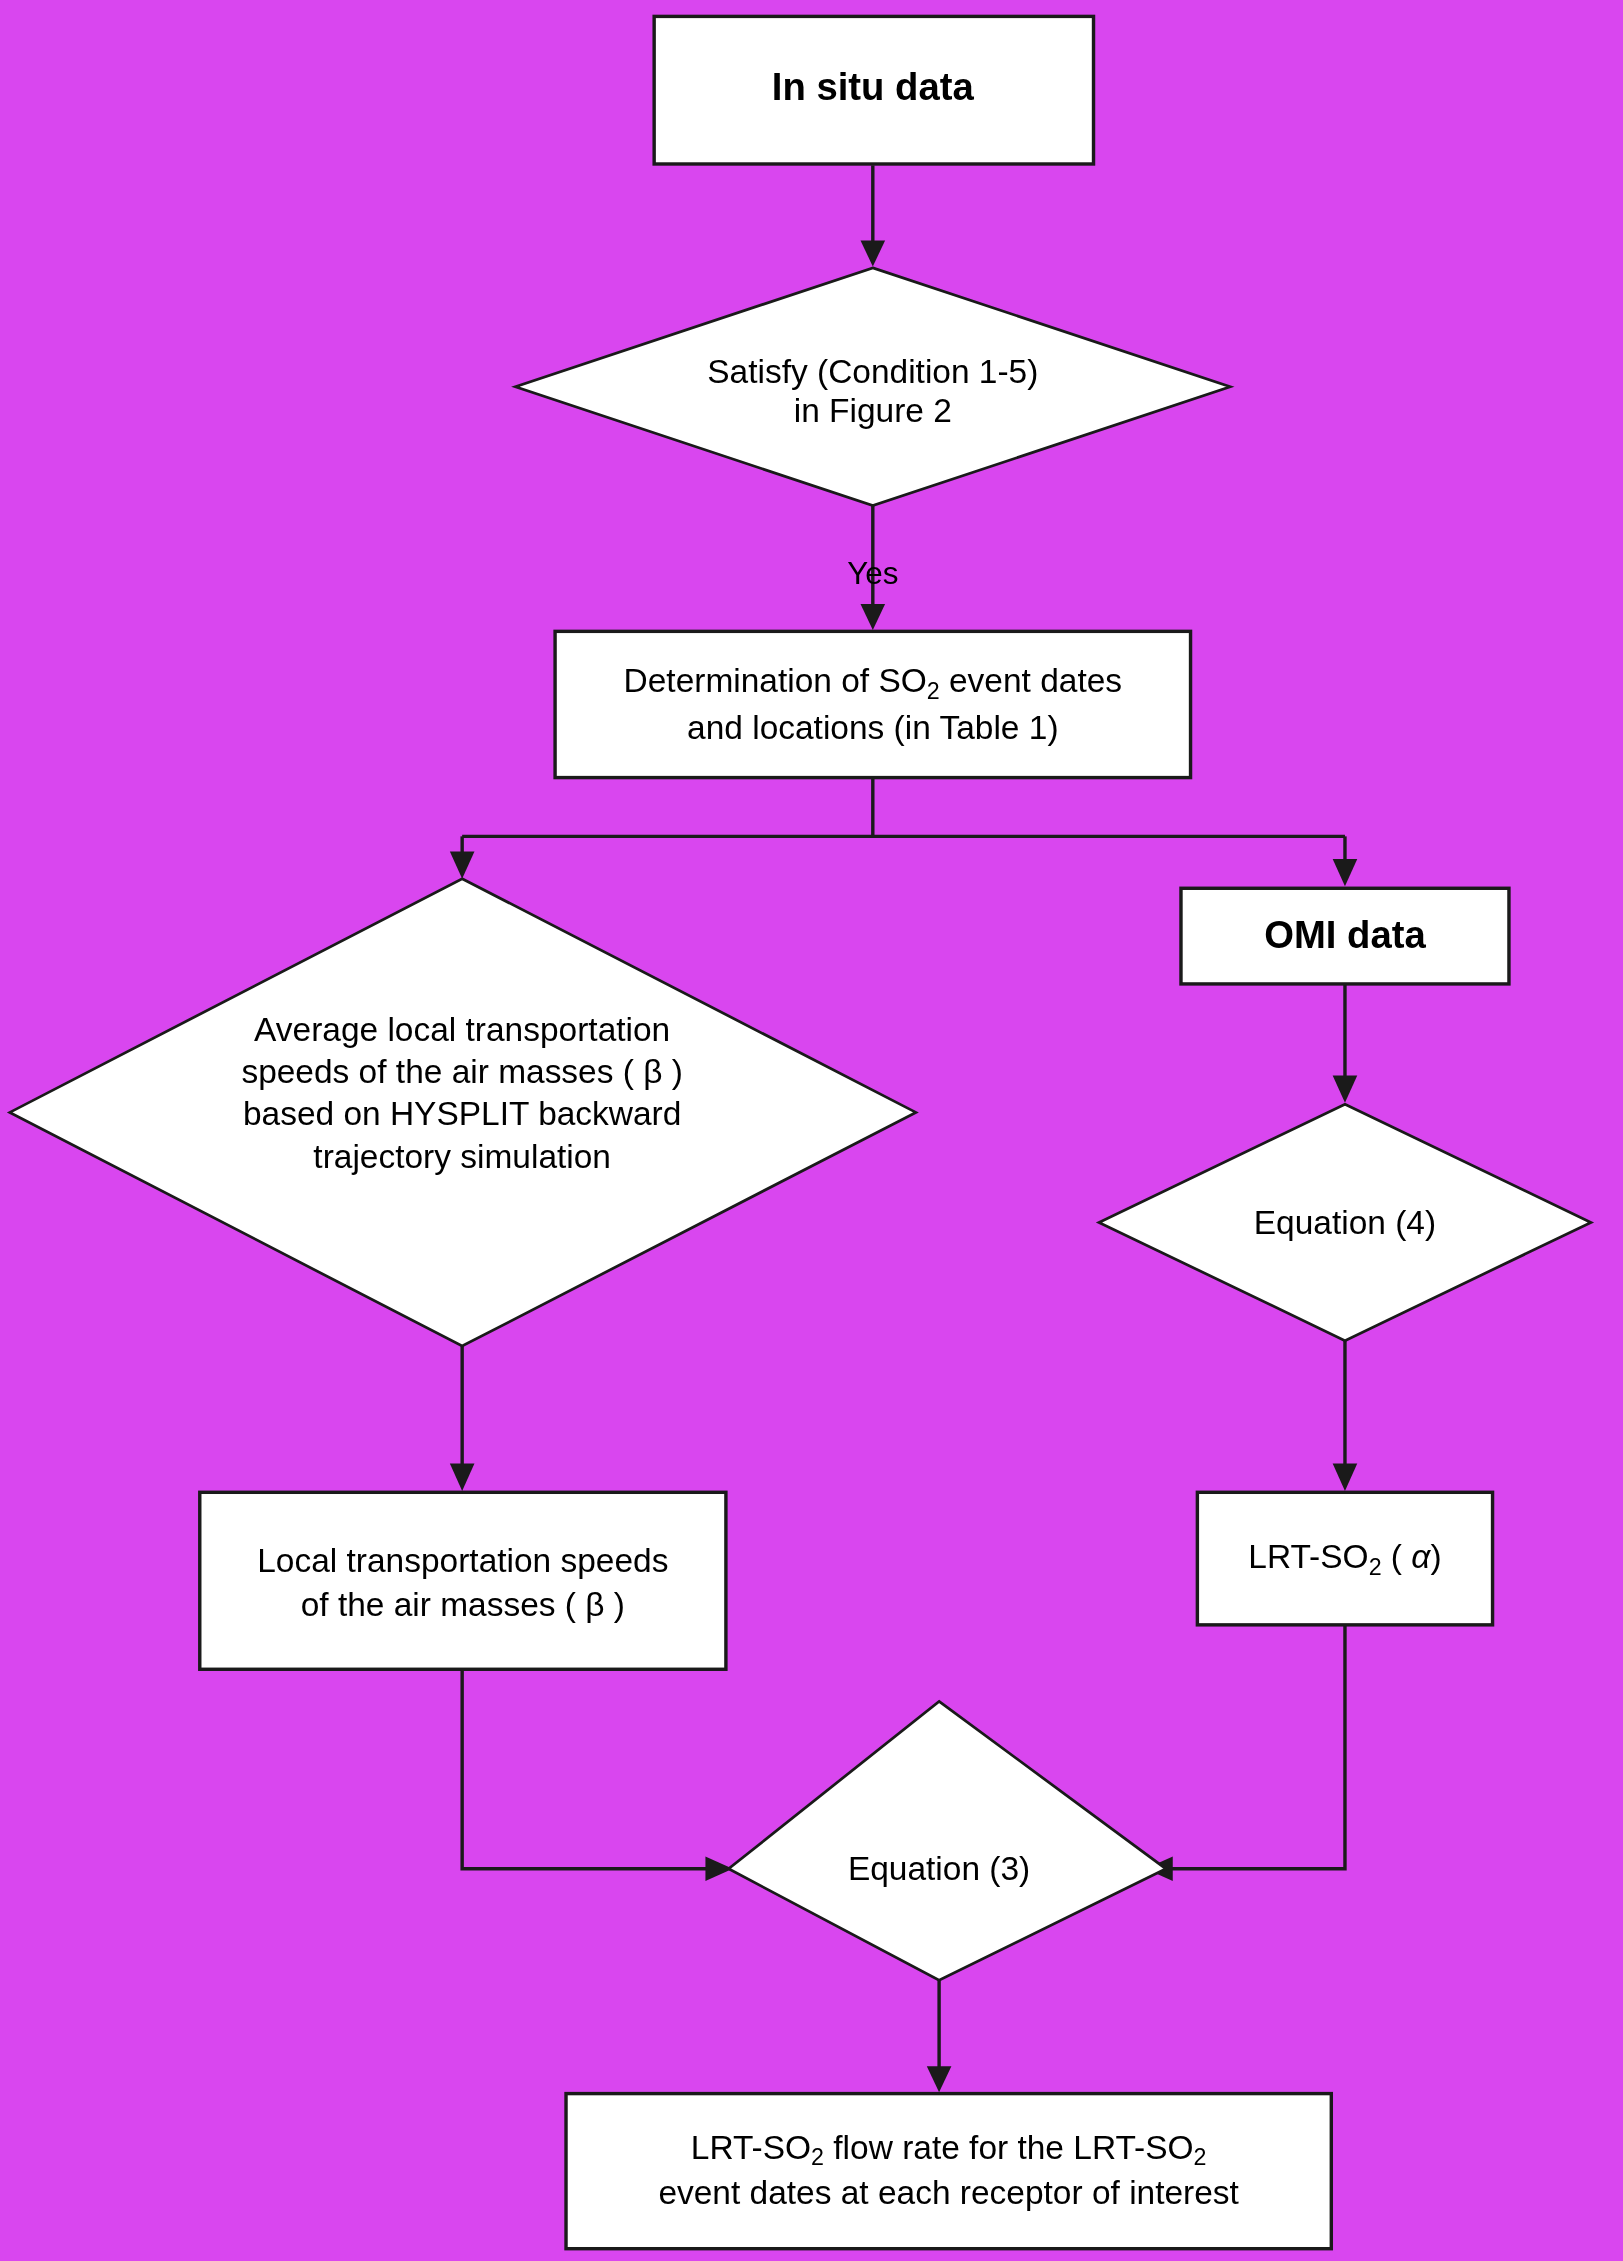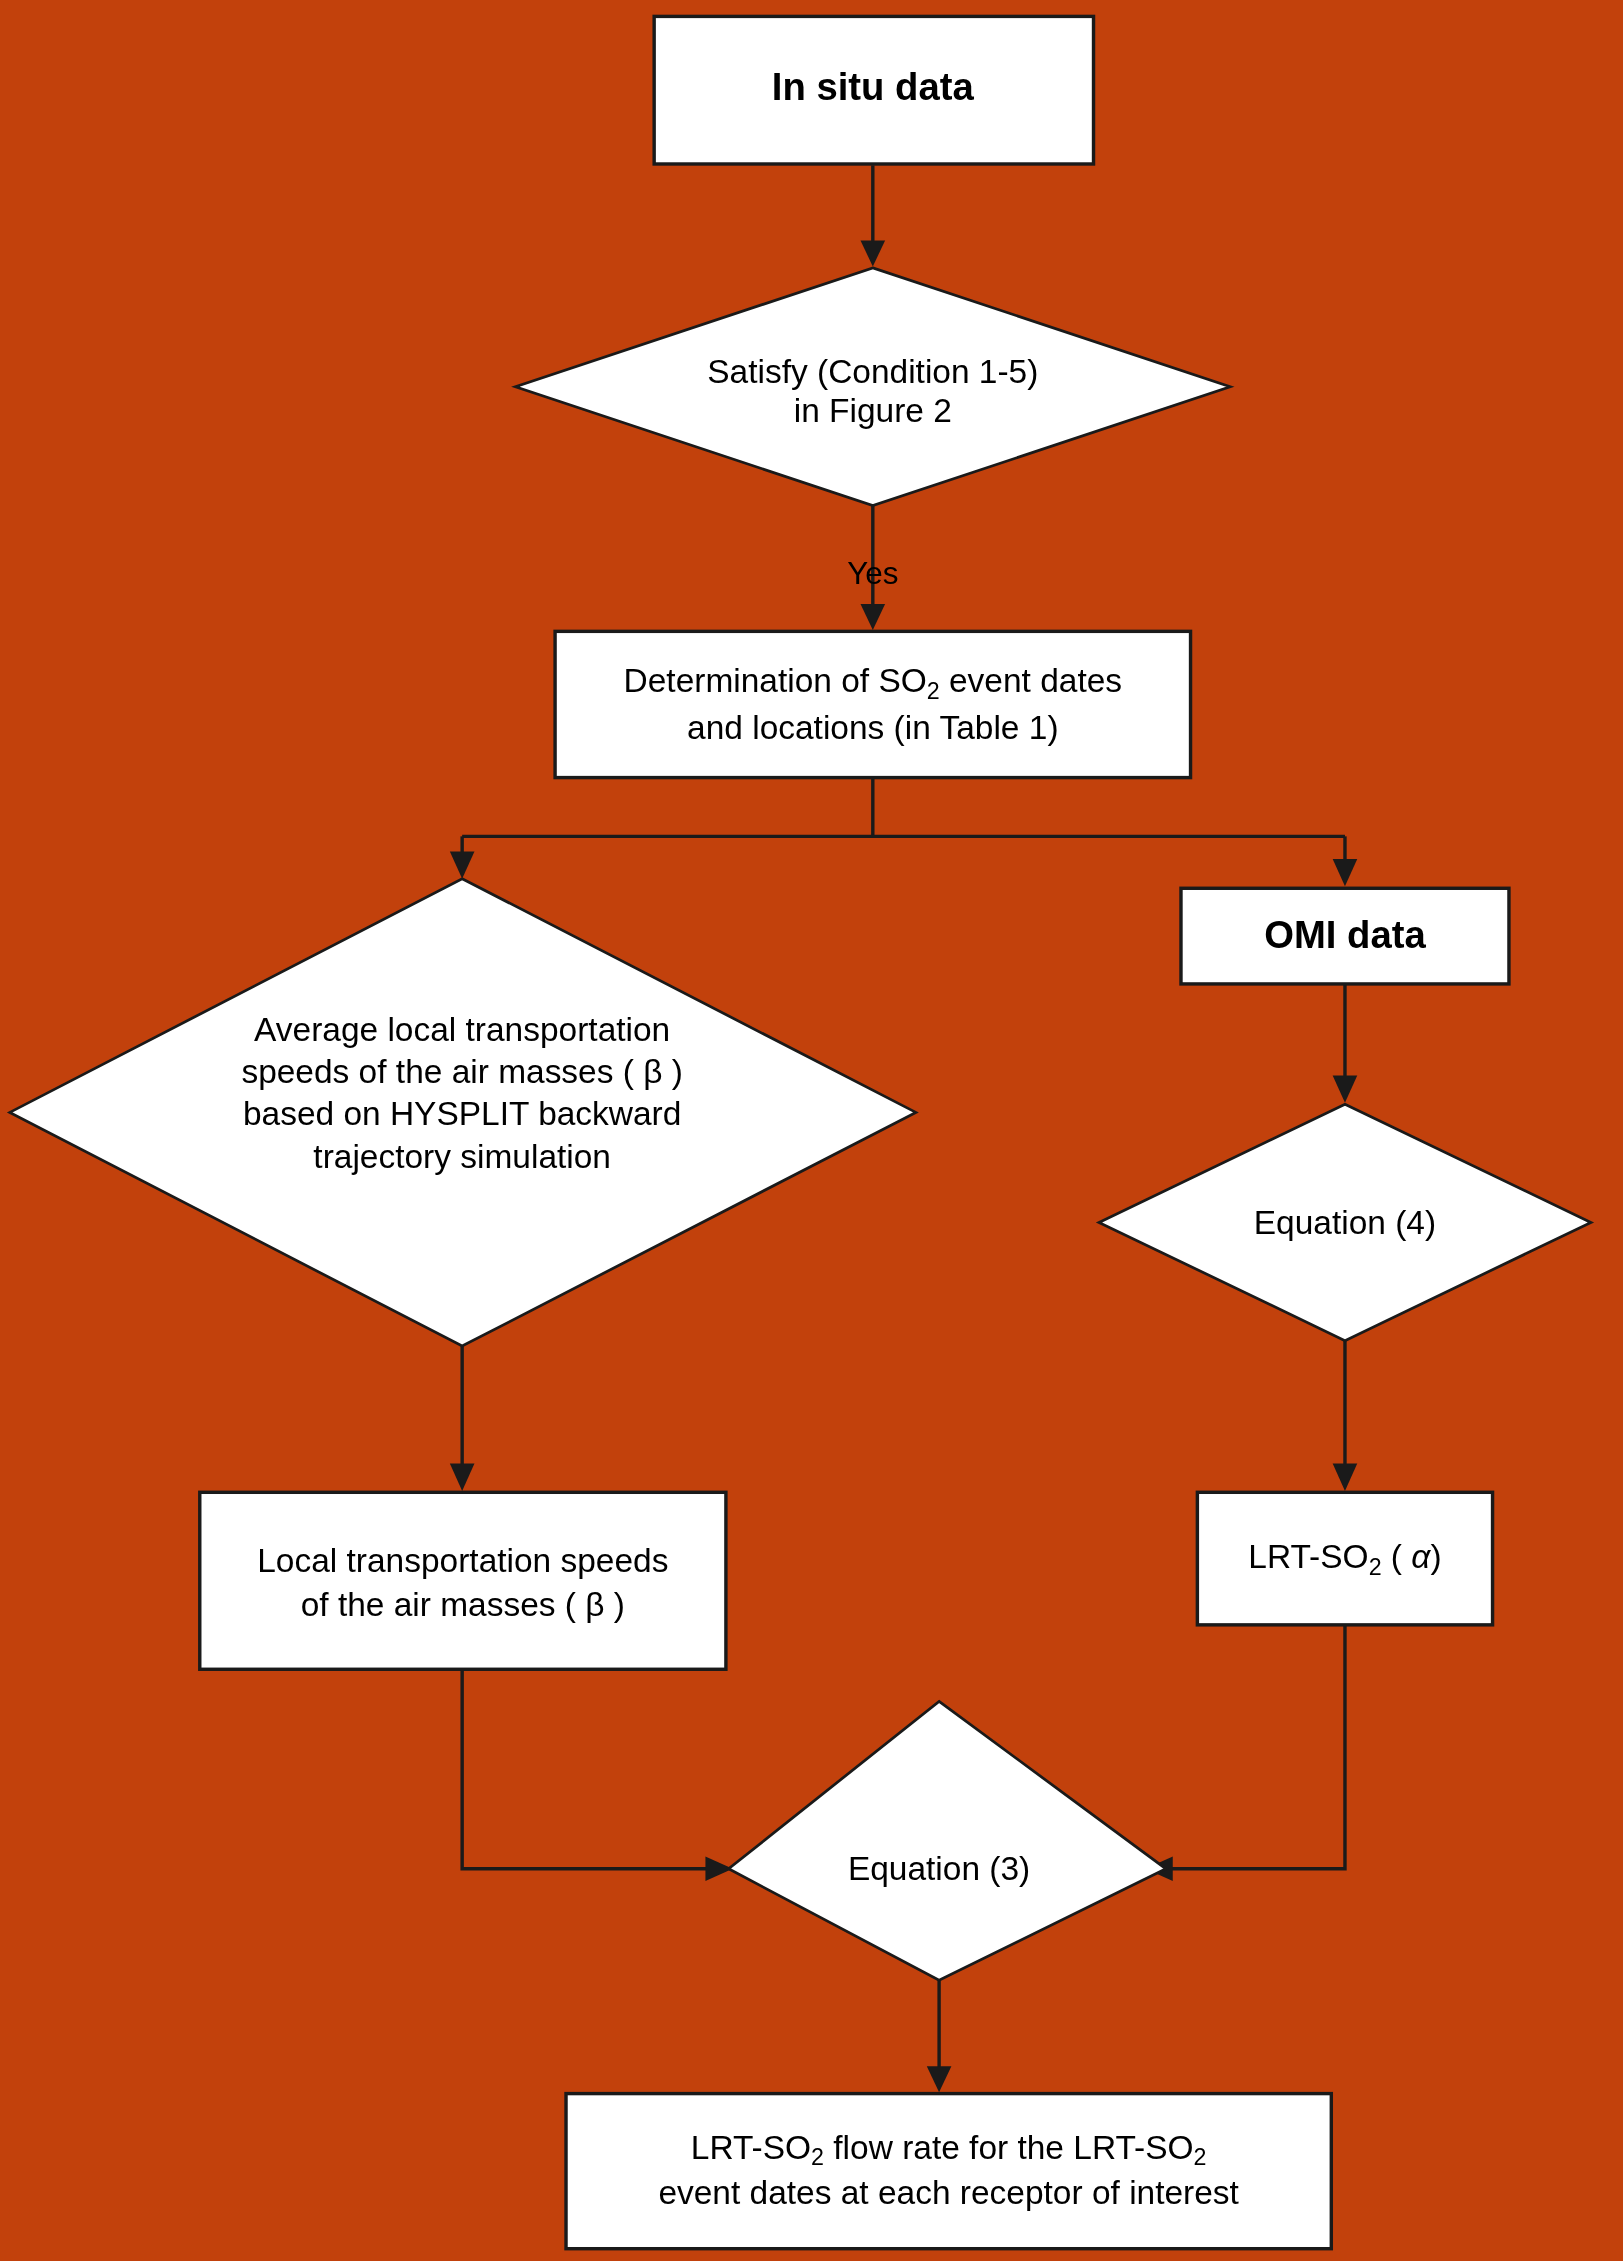--- a/index.html
+++ b/index.html
@@ -11,21 +11,21 @@
   body {
     width: 1624px;
     height: 2261px;
     font-family: "Liberation Sans", sans-serif;
     overflow: hidden;
   }
   #flowchart-root {
     position: relative;
     width: 1624px;
     height: 2261px;
-    background: #c2410c;
+    background: #d946ef;
   }
   svg.chart-canvas {
     position: absolute;
     top: 0;
     left: 0;
     width: 1624px;
     height: 2261px;
     display: block;
   }
   .node-shape {

